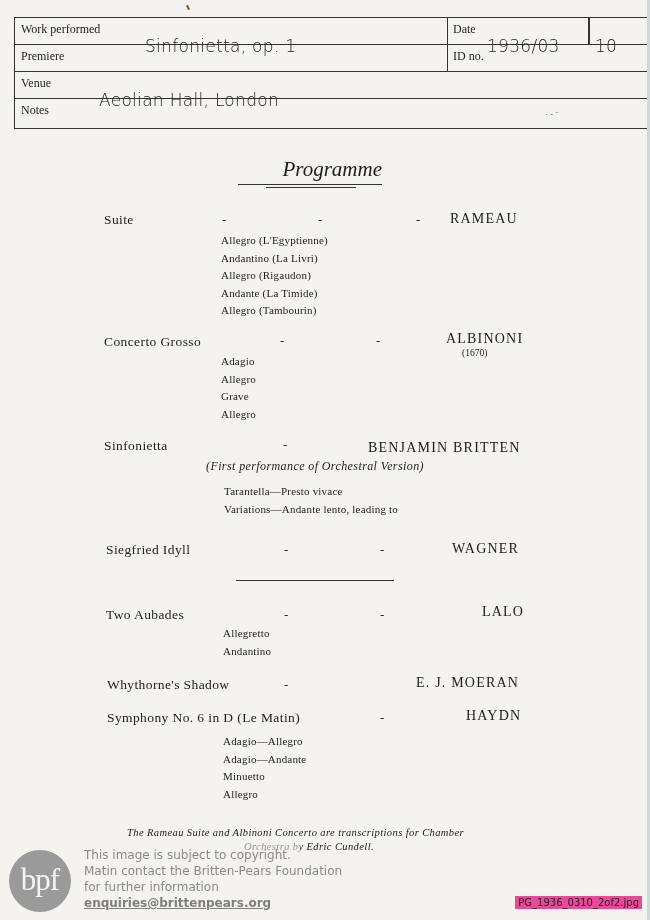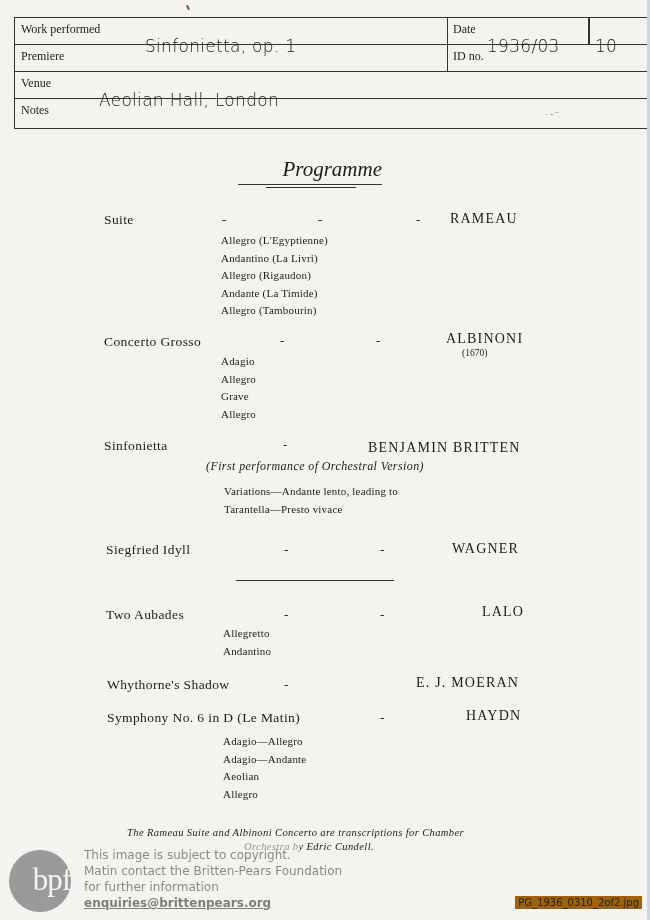--- a/index.html
+++ b/index.html
@@ -40,26 +40,26 @@
 
     .footnote { position: absolute; font-style: italic; font-size: 10.5px; letter-spacing: 0.4px; }
 
     .wm {
       position: absolute; left: 0; top: 838px; width: 300px; height: 82px;
       background: rgba(244,243,239,0.55);
     }
     .bpf-logo {
       position: absolute; left: 9px; top: 850px; width: 62px; height: 62px; border-radius: 50%;
       background: #9a9a9a; color: #f4f4f4; font-family: "Liberation Serif", serif;
-      font-size: 31px; line-height: 60px; text-align: right; letter-spacing: -1px;
+      font-size: 31px; line-height: 60px; text-align: center; letter-spacing: -1px;
     }
     .wm-text { position: absolute; left: 84px; font-family: "DejaVu Sans", sans-serif; font-size: 12px; color: #8a8a8a; }
     .wm-link { text-decoration: underline; font-weight: bold; color: #7e7e7e; }
     .file-label {
-      position: absolute; right: 8px; top: 896px; background: #a16207; padding: 1px 3px;
+      position: absolute; right: 8px; top: 896px; background: #ec4899; padding: 1px 3px;
       font-family: "DejaVu Sans", sans-serif; font-size: 10px; color: #222;
     }
     .edge { position: absolute; right: 0; top: 0; width: 3px; height: 920px; background: #cfd8de; }
     .speck { position: absolute; width: 2px; height: 5px; background: #7a5c3a; transform: rotate(-25deg); }
   </style>
 </head>
 <body>
 
 <div class="speck" style="left:187px; top:5px;"></div>
 
@@ -115,22 +115,22 @@
   <div>Allegro</div>
   <div>Grave</div>
   <div>Allegro</div>
 </div>
 
 <div class="work" style="left:104px; top:438px;">Sinfonietta</div>
 <div class="dash" style="left:283px; top:437px;">-</div>
 <div class="composer" style="left:368px; top:440px;">BENJAMIN BRITTEN</div>
 <div class="italic-note" style="left:206px; top:459px;">(First performance of Orchestral Version)</div>
 <div class="mvt" style="top:483px; left:224px;">
+  <div>Tarantella—Presto vivace</div>
   <div>Variations—Andante lento, leading to</div>
-  <div>Tarantella—Presto vivace</div>
 </div>
 
 <div class="work" style="left:106px; top:542px;">Siegfried Idyll</div>
 <div class="dash" style="left:284px; top:542px;">-</div>
 <div class="dash" style="left:380px; top:542px;">-</div>
 <div class="composer" style="left:452px; top:541px;">WAGNER</div>
 
 <div class="rule" style="left:236px; top:580px; width:158px;"></div>
 
 <div class="work" style="left:106px; top:607px;">Two Aubades</div>
@@ -145,21 +145,21 @@
 <div class="work" style="left:107px; top:677px;">Whythorne's Shadow</div>
 <div class="dash" style="left:284px; top:677px;">-</div>
 <div class="composer" style="left:416px; top:675px;">E. J. MOERAN</div>
 
 <div class="work" style="left:107px; top:710px;">Symphony No. 6 in D (Le Matin)</div>
 <div class="dash" style="left:380px; top:710px;">-</div>
 <div class="composer" style="left:466px; top:708px;">HAYDN</div>
 <div class="mvt" style="top:733px; left:223px;">
   <div>Adagio—Allegro</div>
   <div>Adagio—Andante</div>
-  <div>Aeolian</div>
+  <div>Minuetto</div>
   <div>Allegro</div>
 </div>
 
 <div class="footnote" style="left:127px; top:827px;">The Rameau Suite and Albinoni Concerto are transcriptions for Chamber</div>
 <div class="footnote" style="left:244px; top:841px;">Orchestra by Edric Cundell.</div>
 
 <div class="wm"></div>
 <div class="bpf-logo">bpf</div>
 <div class="wm-text" style="top:848px;">This image is subject to copyright.</div>
 <div class="wm-text" style="top:864px;">Matin contact the Britten-Pears Foundation</div>

